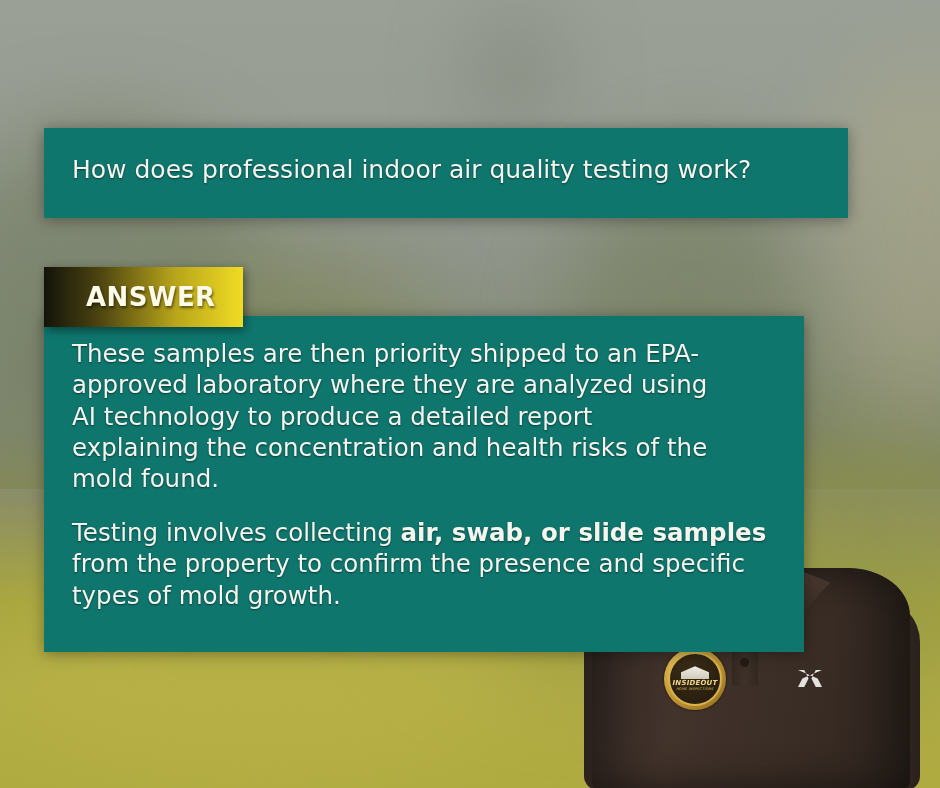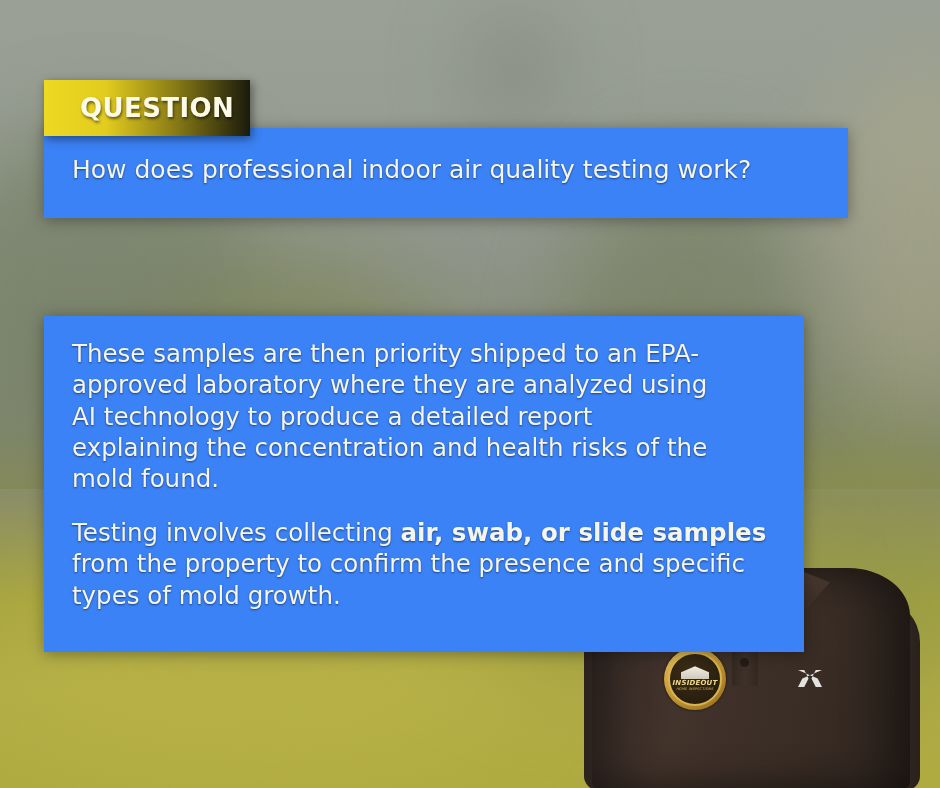--- a/index.html
+++ b/index.html
@@ -214,21 +214,21 @@
     width: 24px; height: 17px;
     background: #f2f2ef;
     clip-path: polygon(0 0, 26% 0, 44% 50%, 26% 100%, 0 100%, 18% 50%,
                        100% 0, 74% 0, 56% 50%, 74% 100%, 100% 100%, 82% 50%);
     opacity: .92;
   }
 
   
   .panel {
     position: absolute;
-    background: #3b82f6;
+    background: #0f766e;
     box-shadow: 0 2px 14px rgba(0,0,0,.35);
   }
   #question-panel {
     left: 44px; top: 128px;
     width: 804px; height: 90px;
   }
   #answer-panel {
     left: 44px; top: 316px;
     width: 760px; height: 336px;
   }
@@ -334,26 +334,26 @@
         <div class="badge-sub">HOME INSPECTIONS</div>
       </div>
     </div>
 
     <div class="chest-mark"></div>
   </div>
 
   <div class="panel" id="question-panel">
     <div class="q-text">How does professional indoor air quality testing work?</div>
   </div>
-  <div class="banner" id="question-banner">
-    <span class="banner-text">QUESTION</span>
-  </div>
 
   <div class="panel" id="answer-panel">
     <div class="a-body">
       <p class="a-para p2">These samples are then priority shipped to an EPA-approved laboratory where they are analyzed using AI technology to produce a detailed report explaining the concentration and health risks of the mold found.</p>
       <p class="a-para p1">
         <span>Testing involves collecting </span><b>air, swab, or slide samples</b><span> from the property to confirm the presence and specific types of mold growth.</span>
       </p>
     </div>
   </div>
+  <div class="banner" id="answer-banner">
+    <span class="banner-text">ANSWER</span>
+  </div>
 
 </div>
 
 </body></html>

